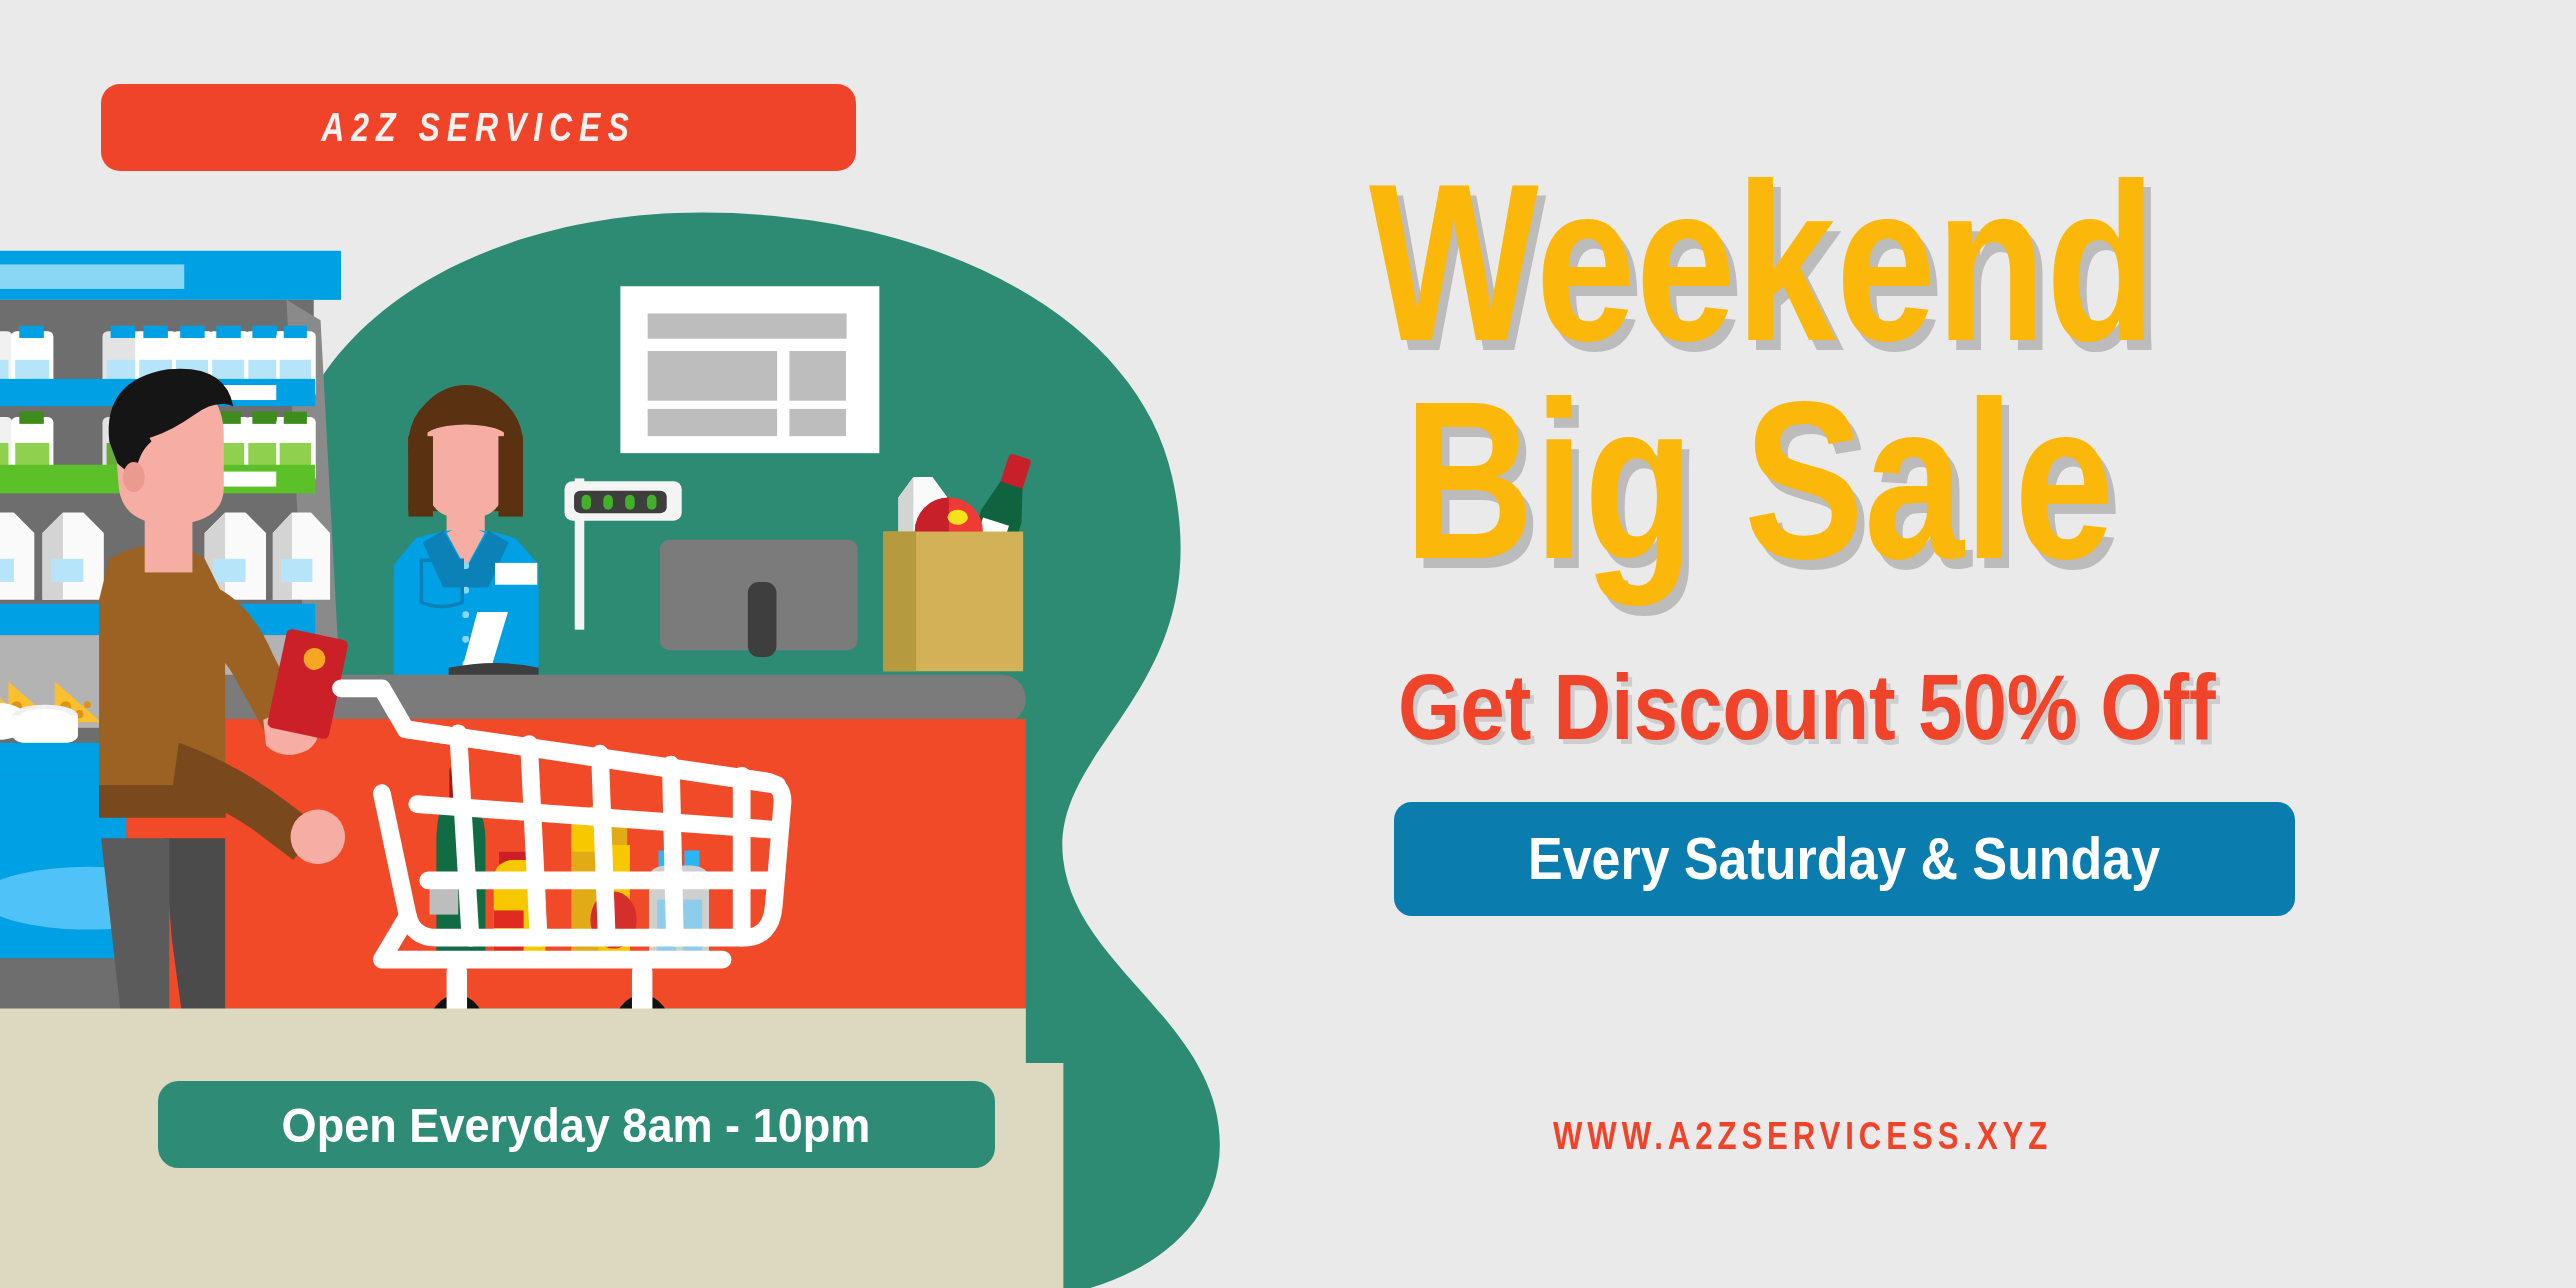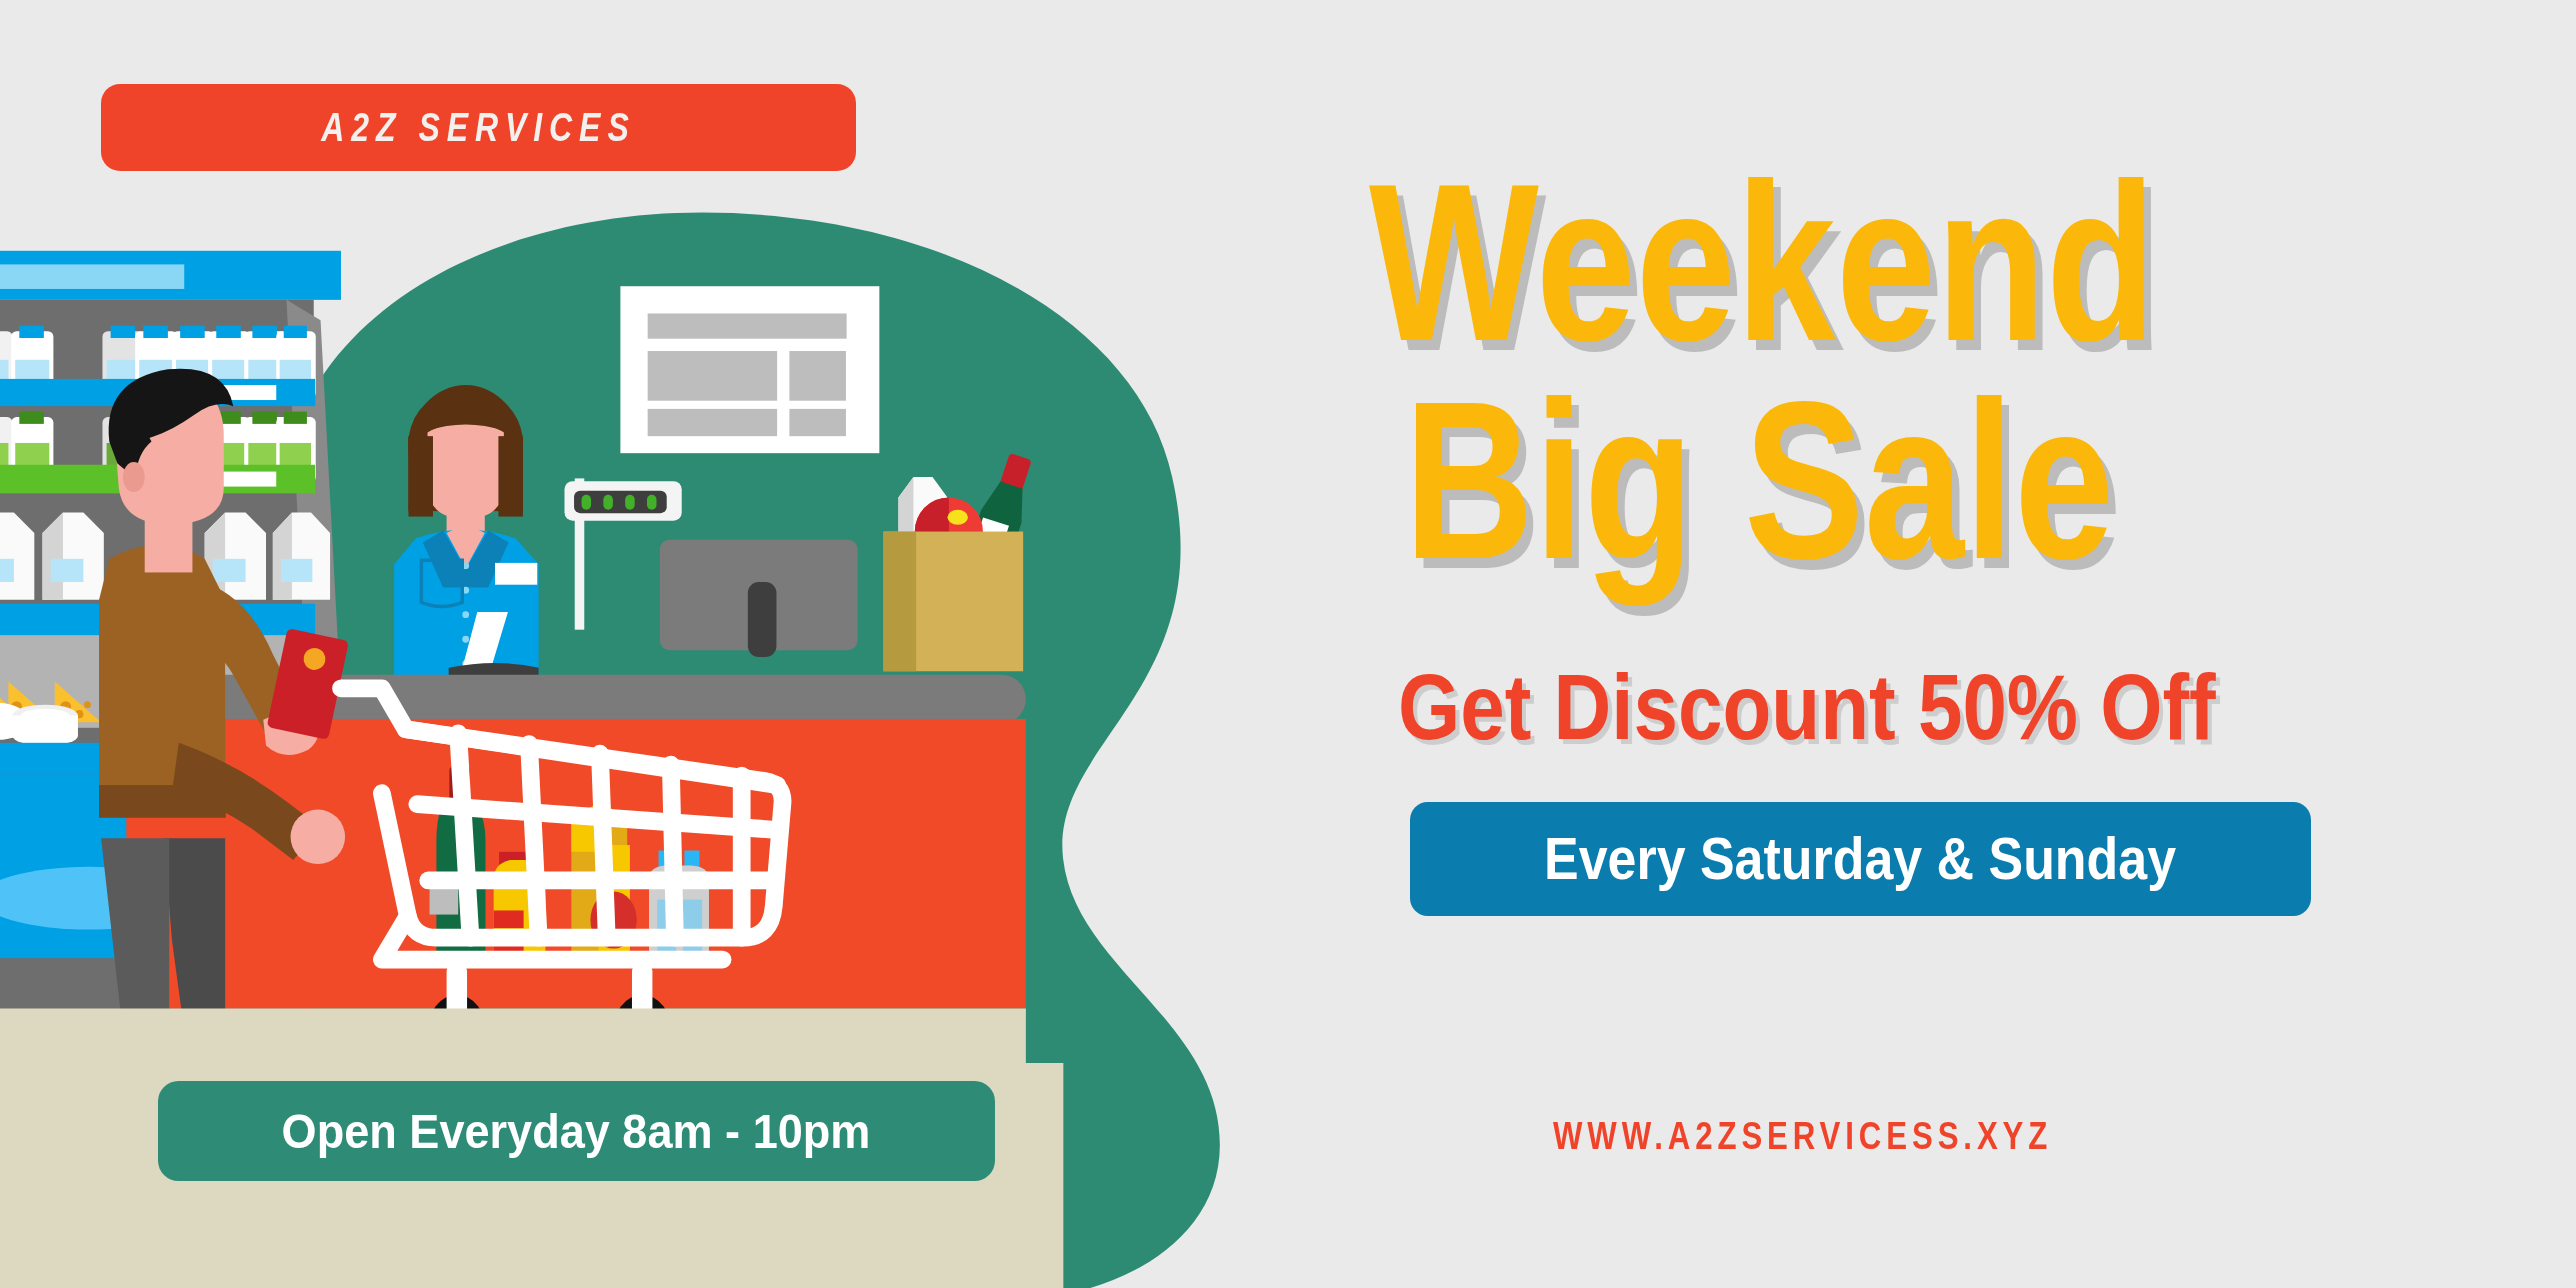--- a/index.html
+++ b/index.html
@@ -82,21 +82,21 @@
     color: #f0442a;
     font-size: 93px;
     font-weight: 700;
     white-space: nowrap;
     text-shadow: 4.8px 4.8px 0 rgba(170,170,170,0.45);
     transform: scaleX(0.86);
     transform-origin: left center;
   }
   .cta-button {
     position: absolute;
-    left: 61px;
+    left: 45px;
     top: 802px;
     width: 901px;
     height: 114px;
     background: #0a7cae;
     border-radius: 17.7px;
     display: flex;
     align-items: center;
     justify-content: center;
   }
   .cta-text {
@@ -118,21 +118,21 @@
     transform: scaleX(0.80);
     transform-origin: left center;
   }
 
   
   .hours-pill {
     position: absolute;
     left: 158px;
     top: 1081px;
     width: 837px;
-    height: 100px;
+    height: 87px;
     background: #2e8b76;
     border-radius: 20.4px;
     display: flex;
     align-items: center;
     justify-content: center;
   }
   .hours-text {
     color: #ffffff;
     font-size: 49px;
     font-weight: 700;

